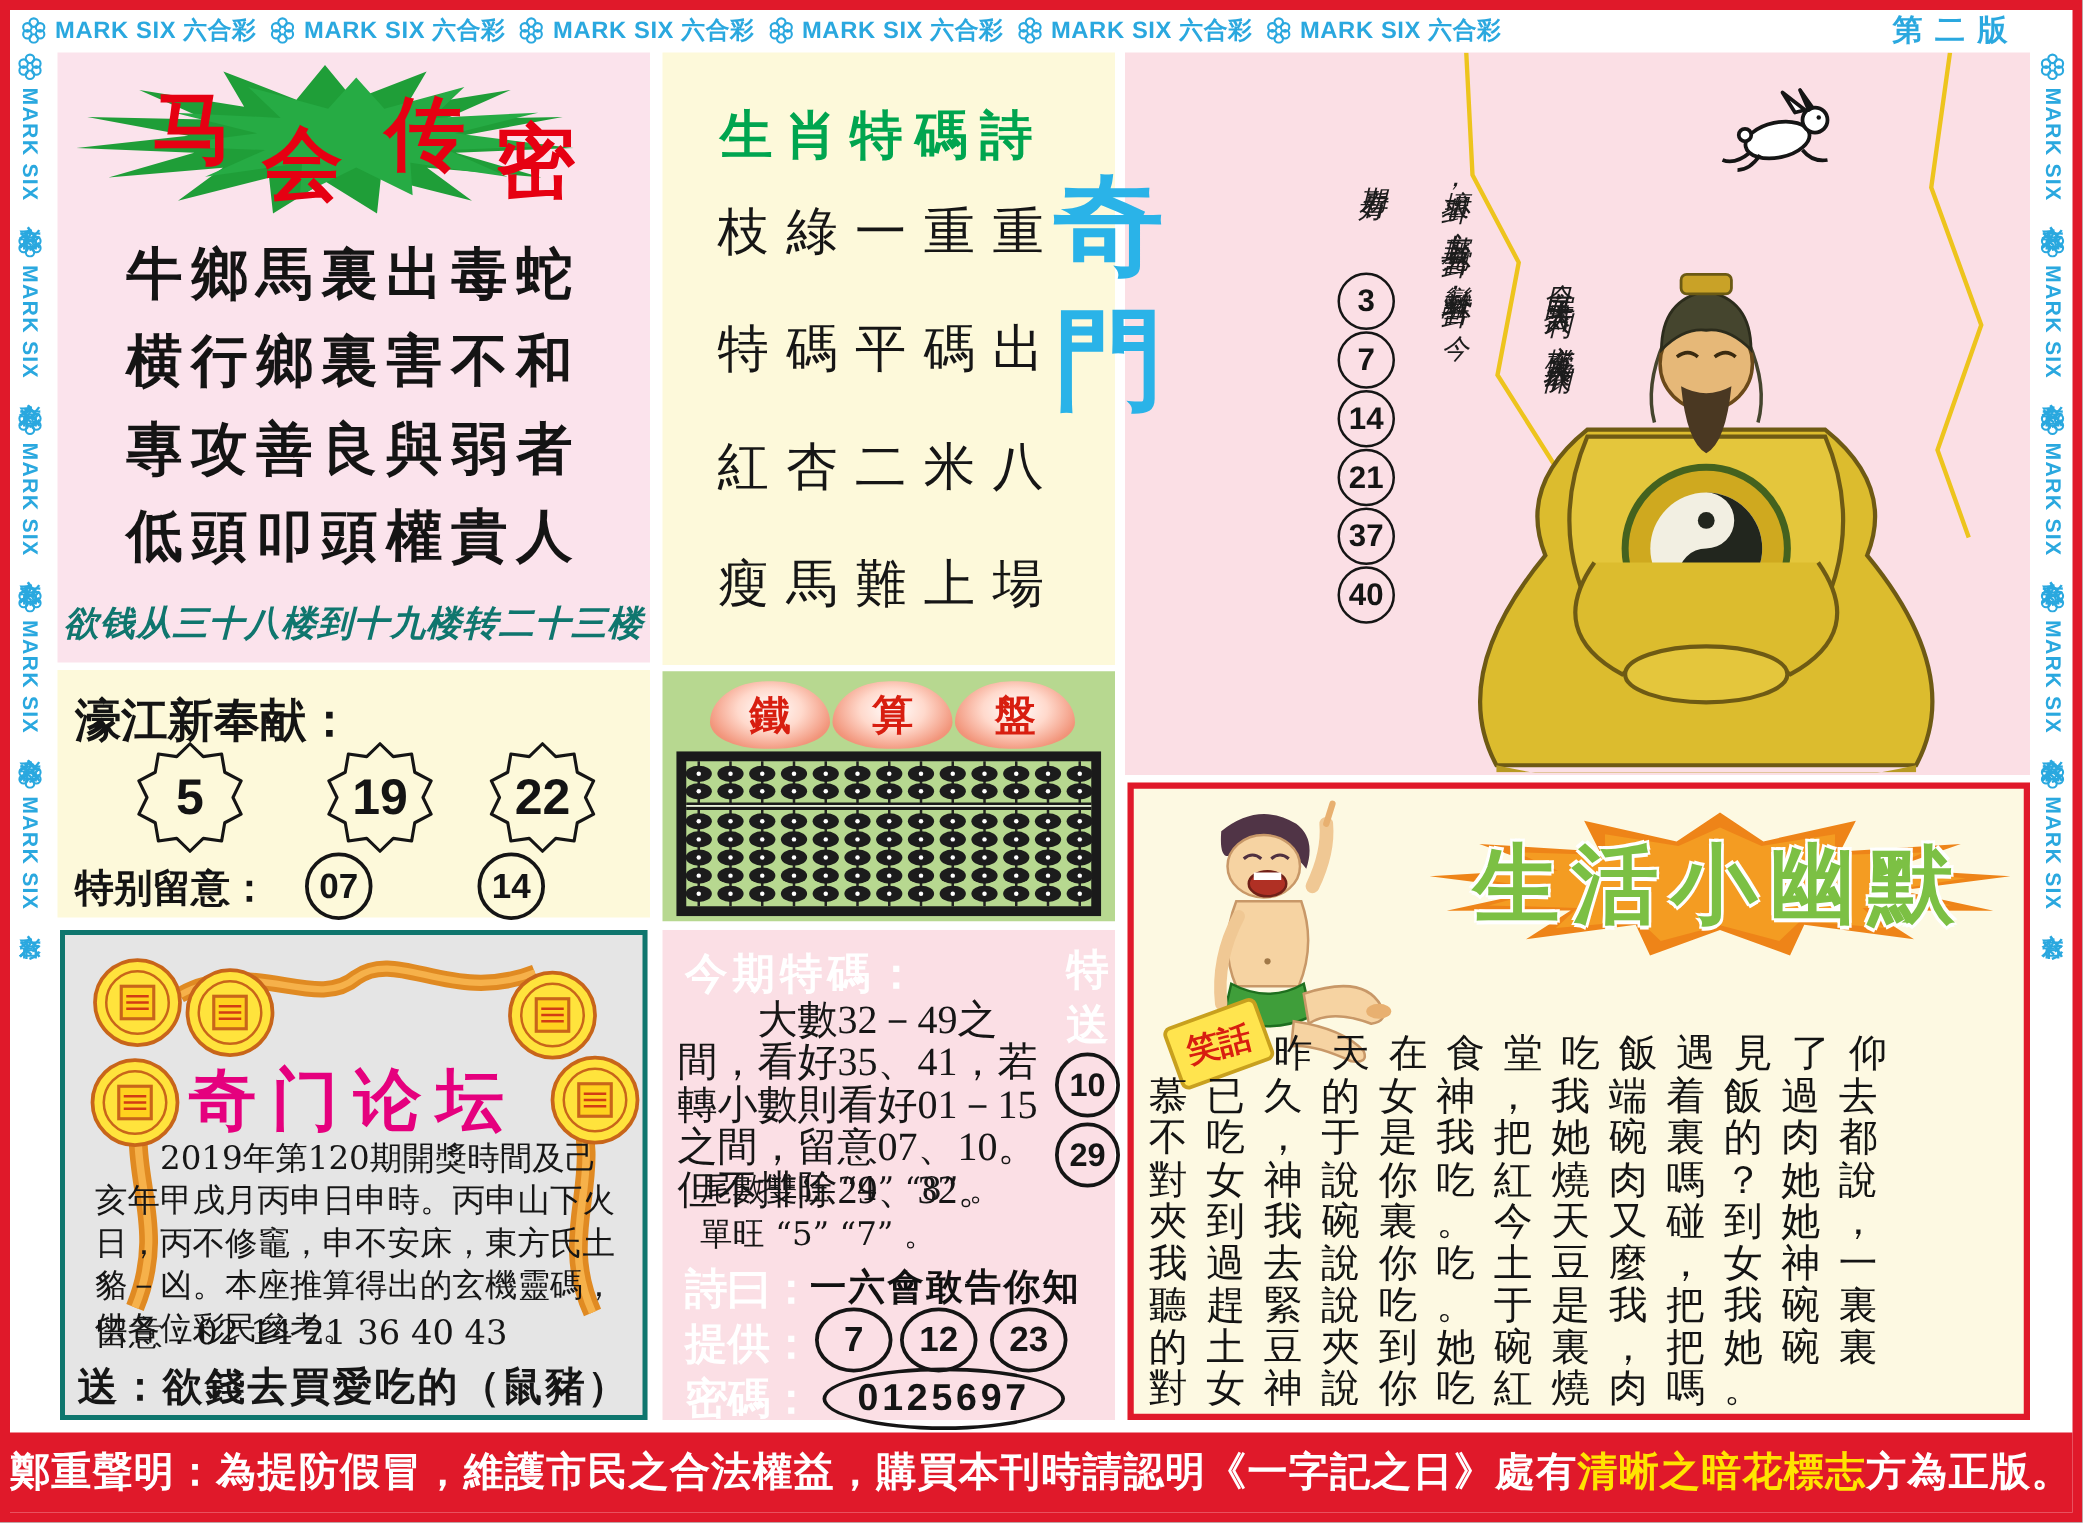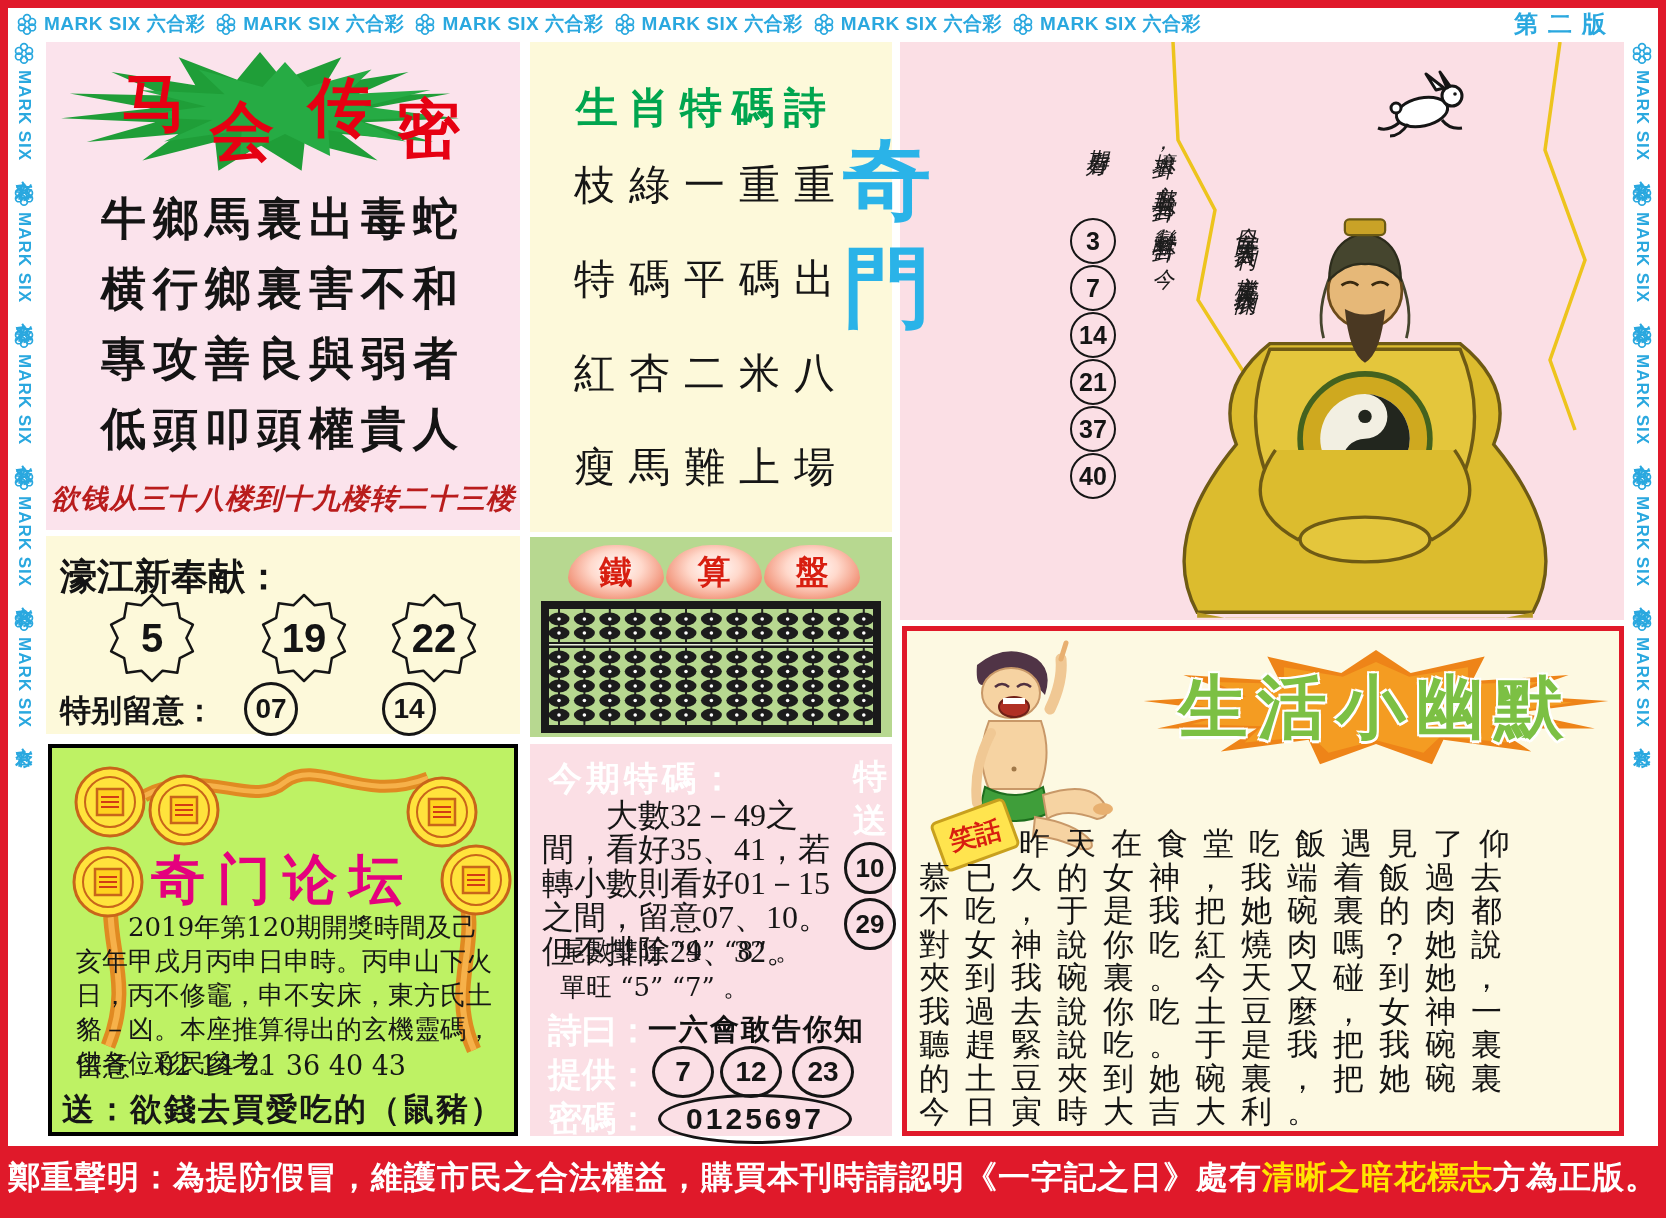--- a/index.html
+++ b/index.html
@@ -27,34 +27,34 @@
   .p-masthead{left:46px;top:42px;width:474px;height:488px;background:#fbe3ec;}
   .burst-wrap{position:absolute;left:14px;top:6px;width:424px;height:128px;}
   .burst-wrap svg{position:absolute;inset:0;}
   .masthead-chars{position:absolute;inset:0;}
   .masthead-chars span{position:absolute;font-size:64px;font-weight:bold;color:#e60012;
                        font-family:"DejaVu Serif","Liberation Serif",serif;}
   .mc0{left:62px;top:12px;} .mc1{left:150px;top:40px;} .mc2{left:248px;top:16px;} .mc3{left:336px;top:38px;}
   .left-poem{position:absolute;left:0;top:142px;width:100%;text-align:center;}
   .left-poem div{font-size:45px;font-weight:bold;color:#141414;letter-spacing:7px;line-height:70px;}
   .left-poem-footer{position:absolute;left:0;top:438px;width:100%;text-align:center;font-size:28px;
-                    font-style:italic;font-weight:bold;color:#b91c1c;letter-spacing:1px;}
+                    font-style:italic;font-weight:bold;color:#0f766e;letter-spacing:1px;}
 
   .p-haojiang{left:46px;top:536px;width:474px;height:198px;background:#fdf9da;}
   .hj-title{position:absolute;left:14px;top:16px;font-size:37px;font-weight:bold;color:#141414;}
   .star-badge{position:absolute;width:92px;height:92px;top:56px;}
   .star-badge svg{position:absolute;inset:0;}
   .star-badge .num{position:absolute;inset:0;display:flex;align-items:center;justify-content:center;
                    font-size:40px;font-weight:bold;color:#141414;}
   .sb0{left:60px;} .sb1{left:212px;} .sb2{left:342px;}
   .hj-note-label{position:absolute;left:14px;top:154px;font-size:31px;font-weight:bold;color:#141414;}
   .hj-c0{position:absolute;left:198px;top:146px;width:48px;height:48px;font-size:28px;}
   .hj-c1{position:absolute;left:336px;top:146px;width:48px;height:48px;font-size:28px;}
 
-  .p-qimen{left:48px;top:744px;width:470px;height:392px;background:#bef264;border:4px solid #000000;overflow:hidden;}
+  .p-qimen{left:48px;top:744px;width:470px;height:392px;background:#e5e5e5;border:4px solid #0f766e;overflow:hidden;}
   .qm-decor{position:absolute;left:0;top:0;width:462px;height:320px;pointer-events:none;}
   .qm-title{position:absolute;left:0;top:96px;width:100%;text-align:center;font-size:54px;font-weight:bold;
             color:#e5007e;letter-spacing:12px;z-index:2;}
   .qm-body{position:absolute;left:24px;top:162px;width:424px;font-size:26px;line-height:34px;color:#161616;
            text-indent:2em;z-index:2;}
   .qm-notice{position:absolute;left:24px;top:300px;font-size:27px;color:#161616;z-index:2;}
   .qm-gift{position:absolute;left:0;top:340px;width:100%;text-align:center;font-size:32px;font-weight:bold;
            color:#161616;letter-spacing:2px;z-index:2;}
 
   
@@ -742,21 +742,21 @@
     </div>
     <div class="story kai">
       <div class="indent">昨天在食堂吃飯遇見了仰</div>
       <div>慕已久的女神，我端着飯過去</div>
       <div>不吃，于是我把她碗裏的肉都</div>
       <div>對女神說你吃紅燒肉嗎？她說</div>
       <div>夾到我碗裏。今天又碰到她，</div>
       <div>我過去說你吃土豆麼，女神一</div>
       <div>聽趕緊說吃。于是我把我碗裏</div>
       <div>的土豆夾到她碗裏，把她碗裏</div>
-      <div>今日寅時大吉大利。</div>
+      <div>對女神說你吃紅燒肉嗎。</div>
     </div>
   </div>
 
   <div class="strip">
     <span>鄭重聲明：為提防假冒，維護市民之合法權益，購買本刊時請認明《一字記之日》處有</span>
       <span class="hl">清晰之暗花標志</span>
       <span>方為正版。</span>
   </div>
 
   <div class="outer-border"></div>

